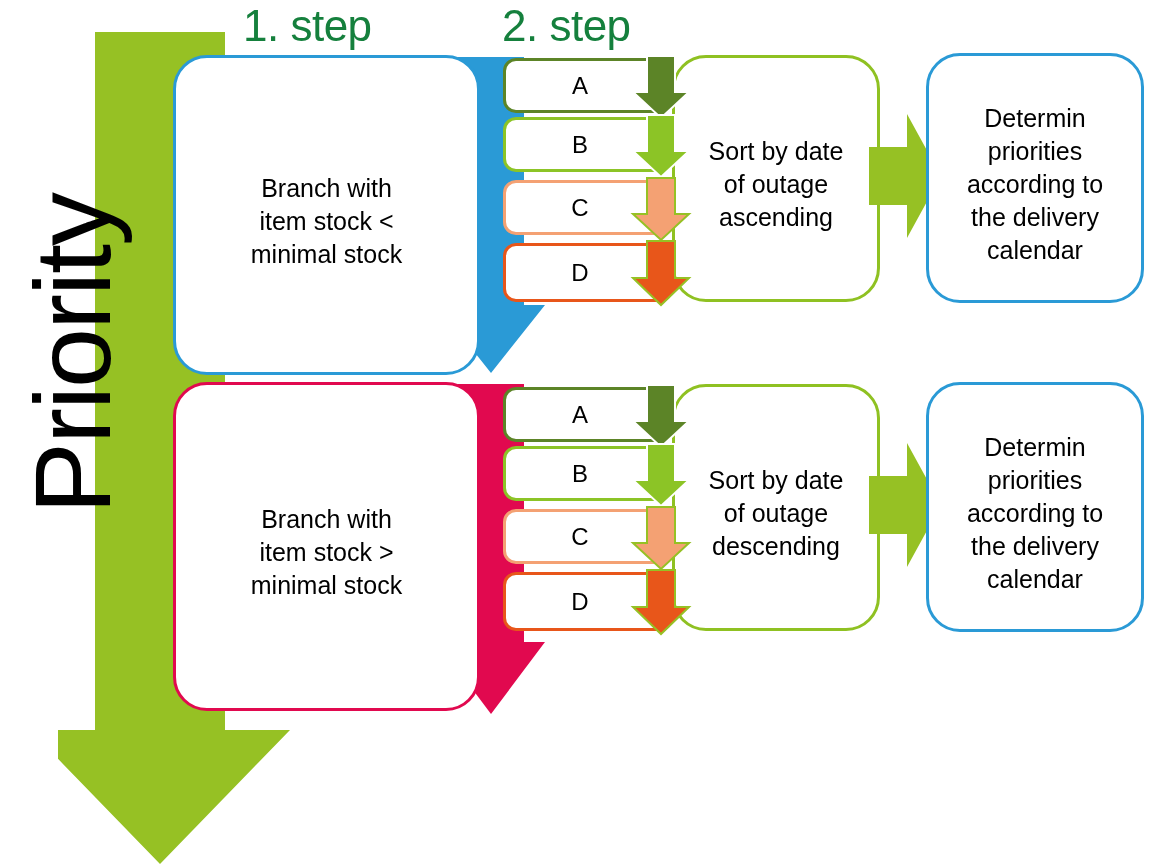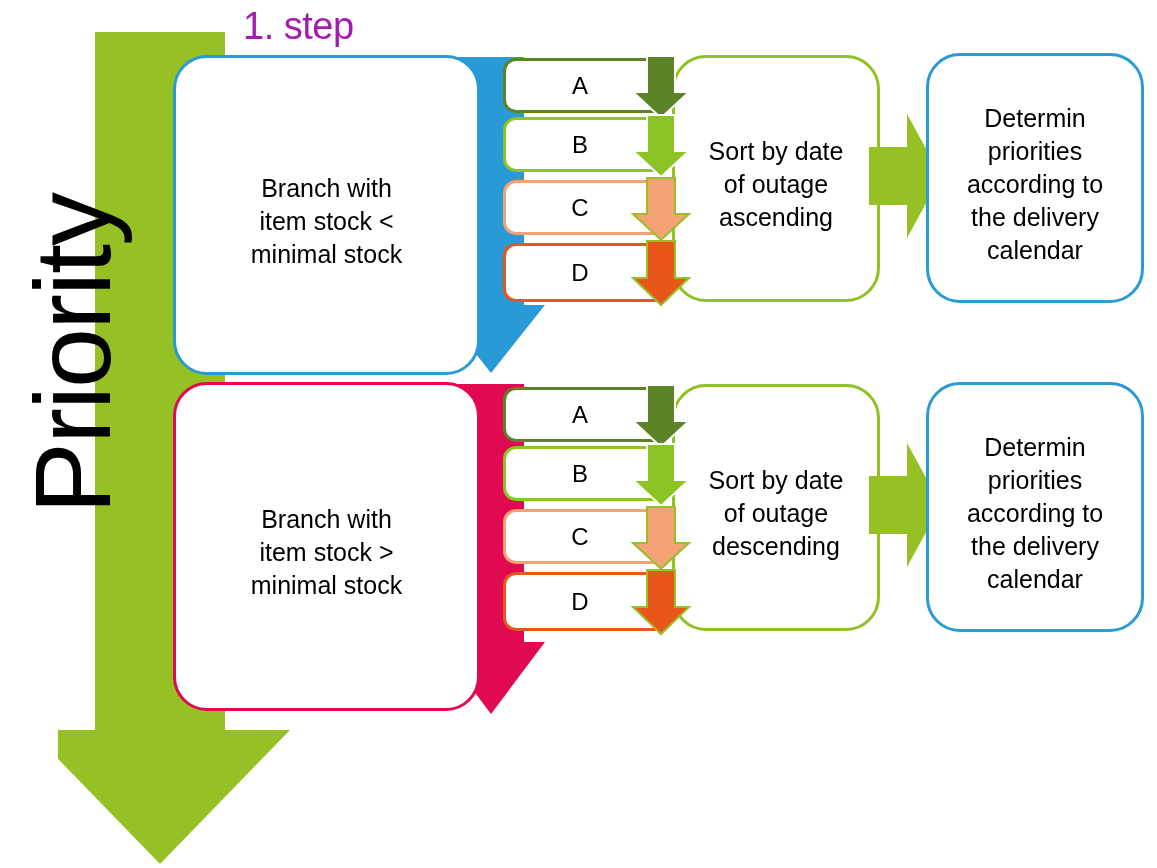--- a/index.html
+++ b/index.html
@@ -12,23 +12,23 @@
     position:relative;
     width:1157px;
     height:868px;
     overflow:hidden;
     background:#ffffff;
   }
 
   
   .step-head{
     position:absolute;
-    font-size:38px;
+    font-size:44px;
     line-height:44px;
-    color:#a21caf;
+    color:#15803d;
     white-space:nowrap;
     font-weight:400;
     letter-spacing:-0.5px;
   }
 
   
   .priority-arrow{
     position:absolute;
     left:58px;  top:32px;
     width:236px; height:832px;
@@ -100,20 +100,21 @@
 <body>
 
 <div id="canvas">
 
   <svg class="priority-arrow" viewBox="0 0 236 832" width="236" height="832" preserveAspectRatio="none">
     <polygon points="37,0 167,0 167,698 232,698 102,832 -28,698 37,698" fill="#96c124"></polygon>
   </svg>
   <div class="priority-label">Priority</div>
 
   <div class="step-head" style="left:243px; top:4px;">1. step</div>
+  <div class="step-head" style="left:502px; top:4px;">2. step</div>
 
   <svg class="arrow-svg" style="left:437px; top:57px; z-index:2;" width="108" height="316" viewBox="0 0 108 316">
     <polygon points="21,0 87,0 87,248 108,248 54,316 0,248 21,248" fill="#2a9ad6"></polygon>
   </svg>
 
   <div class="rbox" style="left:173px; top:55px; width:307px; height:320px; border-color:#2a9ad6; z-index:3;">
     <div class="txt">Branch with
 item stock &lt;
 minimal stock</div>
   </div>

